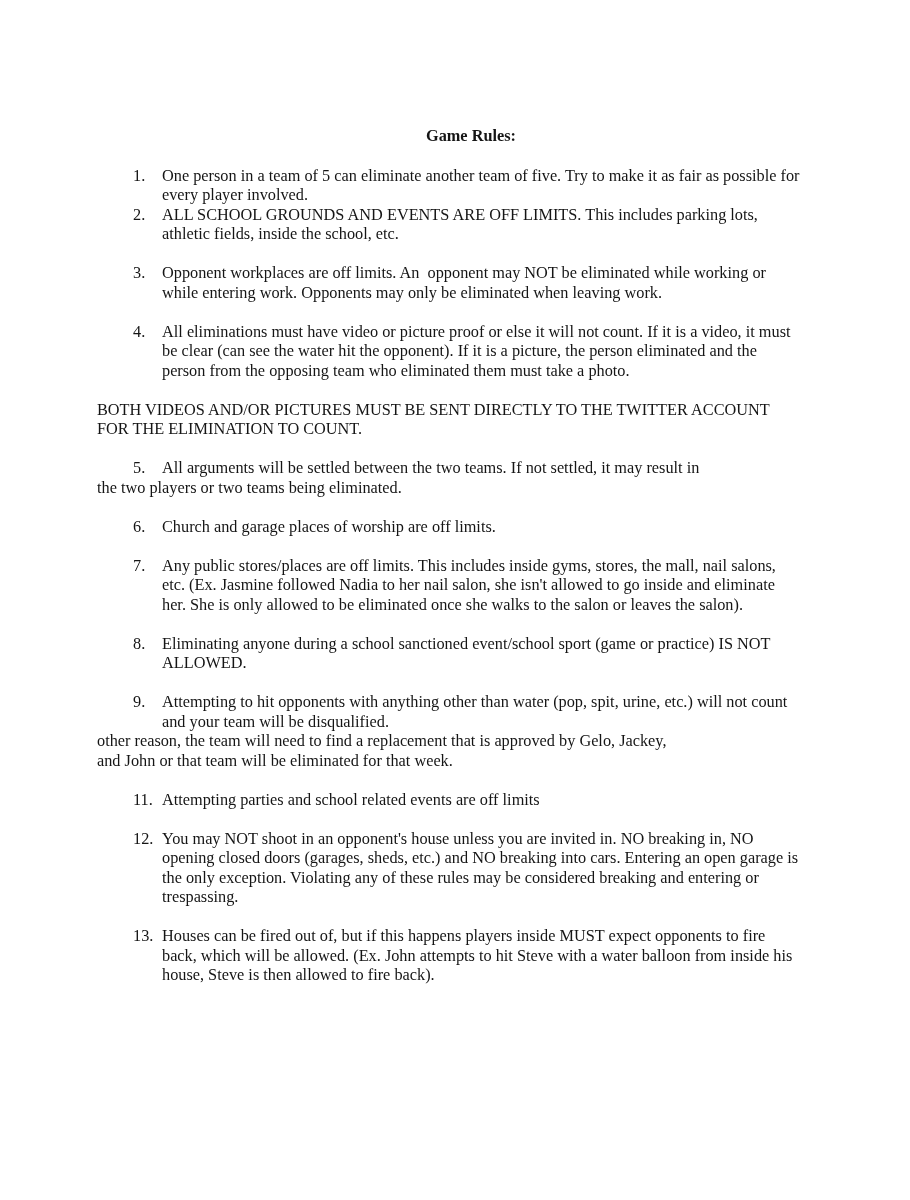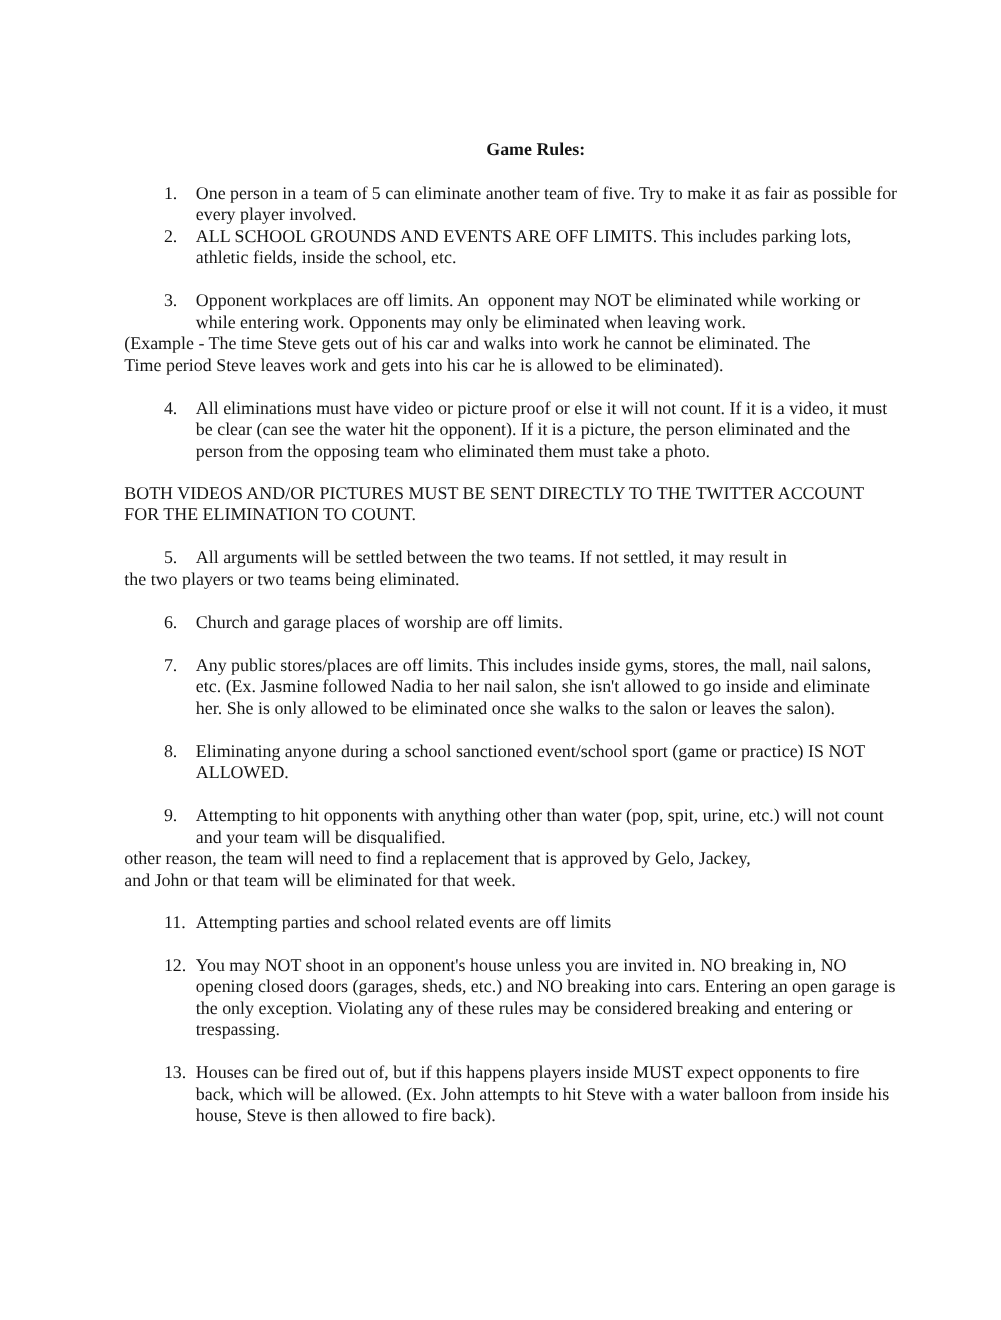--- a/index.html
+++ b/index.html
@@ -13,21 +13,21 @@
     height: 1200px;
     background: #ffffff;
     overflow: hidden;
     font-family: "Liberation Serif", serif;
     font-size: 16.3px;
     line-height: 19.5px;
     color: #151515;
   }
   .doc {
     position: absolute;
-    left: 113px;
+    left: 97px;
     top: 126px;
     width: 748px;
   }
   .title {
     text-align: center;
     font-weight: bold;
     margin: 0 0 20px 0;
   }
   .item {
     display: flex;
@@ -70,22 +70,20 @@
       <span class="txt">ALL SCHOOL GROUNDS AND EVENTS ARE OFF LIMITS. This includes parking lots,
 athletic fields, inside the school, etc.</span>
     </div>
 
     <div class="item sp">
       <span class="num">3.</span>
       <span class="txt">Opponent workplaces are off limits. An  opponent may NOT be eliminated while working or
 while entering work. Opponents may only be eliminated when leaving work.</span>
     </div>
 
-    <p class="flush">(Example - The time Steve gets out of his car and walks into work he cannot be eliminated. The
-Time period Steve leaves work and gets into his car he is allowed to be eliminated).</p>
 
     <div class="item sp">
       <span class="num">4.</span>
       <span class="txt">All eliminations must have video or picture proof or else it will not count. If it is a video, it must
 be clear (can see the water hit the opponent). If it is a picture, the person eliminated and the
 person from the opposing team who eliminated them must take a photo.</span>
     </div>
 
     <p class="flush sp">BOTH VIDEOS AND/OR PICTURES MUST BE SENT DIRECTLY TO THE TWITTER ACCOUNT
 FOR THE ELIMINATION TO COUNT.</p>

